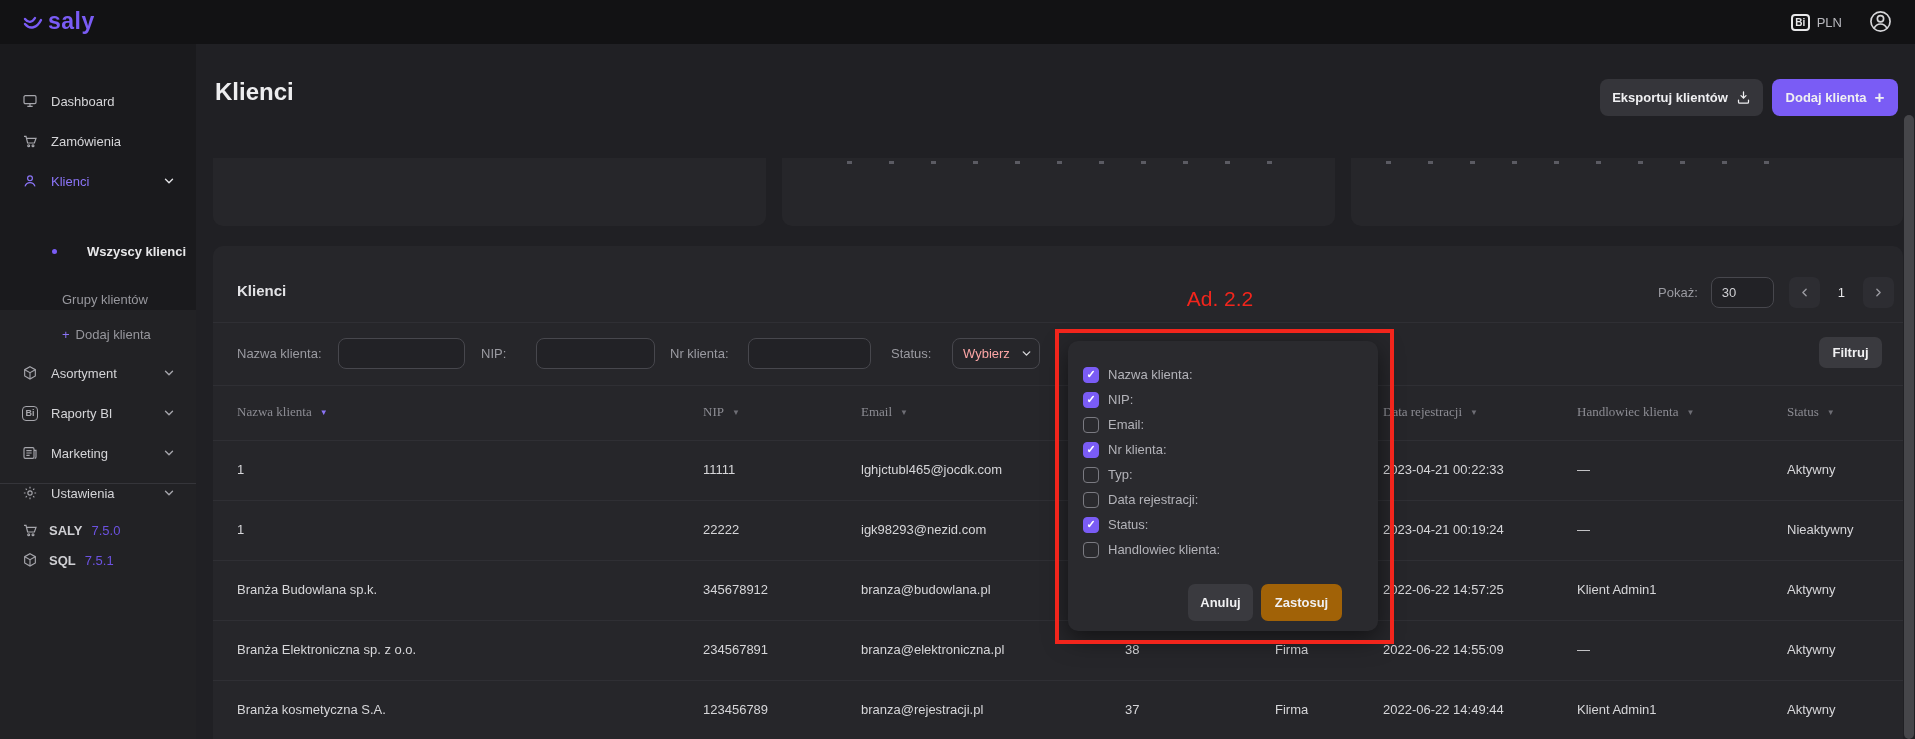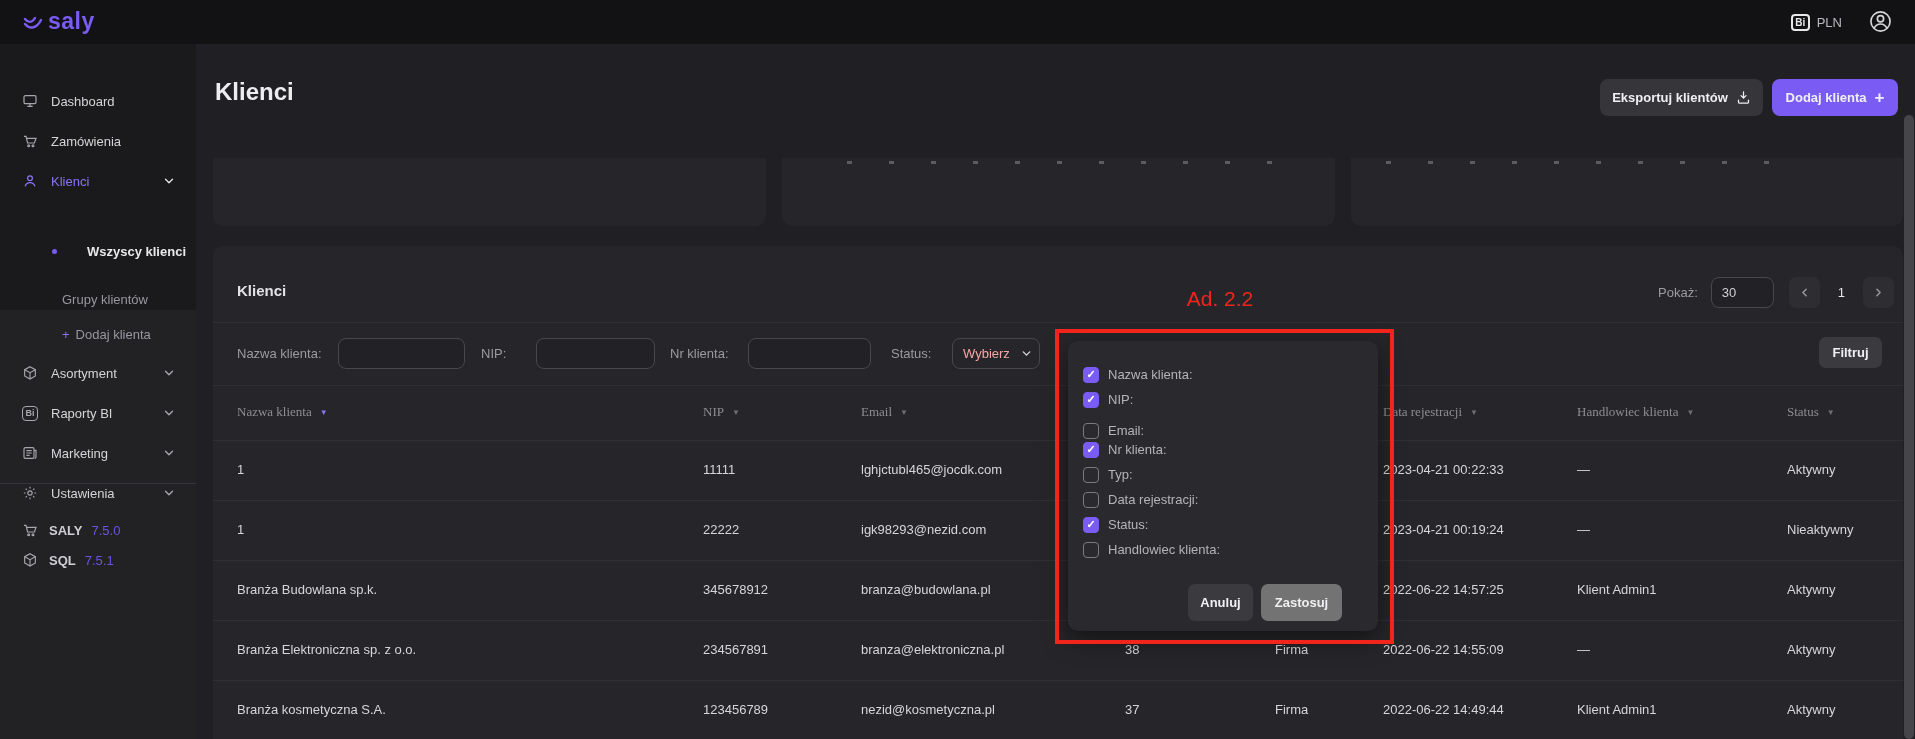--- a/index.html
+++ b/index.html
@@ -78,21 +78,21 @@
   #popup { left:1068px; top:341px; width:310px; height:290px; background:#2a2a2e; border-radius:10px;
     box-shadow:0 8px 24px rgba(0,0,0,.5); z-index:39; }
   .cb-row { position:absolute; left:15px; height:25px; display:flex; align-items:center; gap:9px; }
   .cb { width:16px; height:16px; border:1.5px solid #7a7a81; border-radius:4px; background:transparent;
     display:flex; align-items:center; justify-content:center; }
   .cb.checked { background:#7a5cf5; border-color:#7a5cf5; }
   .cb .tick { display:none; color:#fff; font-size:11px; font-weight:bold; line-height:1; }
   .cb.checked .tick { display:block; }
   .cb-row .lbl { font-size:13px; color:#b3b3b9; }
   #btn-cancel { position:absolute; left:120px; top:243px; width:65px; height:37px; background:#3a3a3f; border-radius:7px; }
-  #btn-apply { position:absolute; left:193px; top:243px; width:81px; height:37px; background:#737373; border-radius:7px; }
+  #btn-apply { position:absolute; left:193px; top:243px; width:81px; height:37px; background:#a16207; border-radius:7px; }
 
   
   #scroll-thumb { left:1904px; top:115px; width:10px; height:624px; background:#46464a; border-radius:5px; z-index:50; }
 
   svg { display:block; }
 </style>
 </head>
 <body>
 
 <div id="stage">
@@ -386,21 +386,21 @@
       <span class="c-email">branza@elektroniczna.pl</span>
       <span class="c-nr">38</span>
       <span class="c-typ">Firma</span>
       <span class="c-data">2022-06-22 14:55:09</span>
       <span class="c-handl">—</span>
       <span class="c-status">Aktywny</span>
     </div>
     <div class="trow" style="top:434px;">
       <span class="c-name">Branża kosmetyczna S.A.</span>
       <span class="c-nip">123456789</span>
-      <span class="c-email">nezid@kosmetyczna.pl</span>
+      <span class="c-email">branza@rejestracji.pl</span>
       <span class="c-nr">37</span>
       <span class="c-typ">Firma</span>
       <span class="c-data">2022-06-22 14:49:44</span>
       <span class="c-handl">Klient Admin1</span>
       <span class="c-status">Aktywny</span>
     </div>
   </div>
 
   <div id="popup" class="abs">
     <div class="cb-row" style="top:21px;">
@@ -408,21 +408,21 @@
           <span class="tick">✓</span>
         </span>
       <span class="lbl">Nazwa klienta:</span>
     </div>
     <div class="cb-row" style="top:46px;">
       <span class="cb checked">
           <span class="tick">✓</span>
         </span>
       <span class="lbl">NIP:</span>
     </div>
-    <div class="cb-row" style="top:77px;">
+    <div class="cb-row" style="top:71px;">
       <span class="cb"></span>
       <span class="lbl">Email:</span>
     </div>
     <div class="cb-row" style="top:96px;">
       <span class="cb checked">
           <span class="tick">✓</span>
         </span>
       <span class="lbl">Nr klienta:</span>
     </div>
     <div class="cb-row" style="top:121px;">

